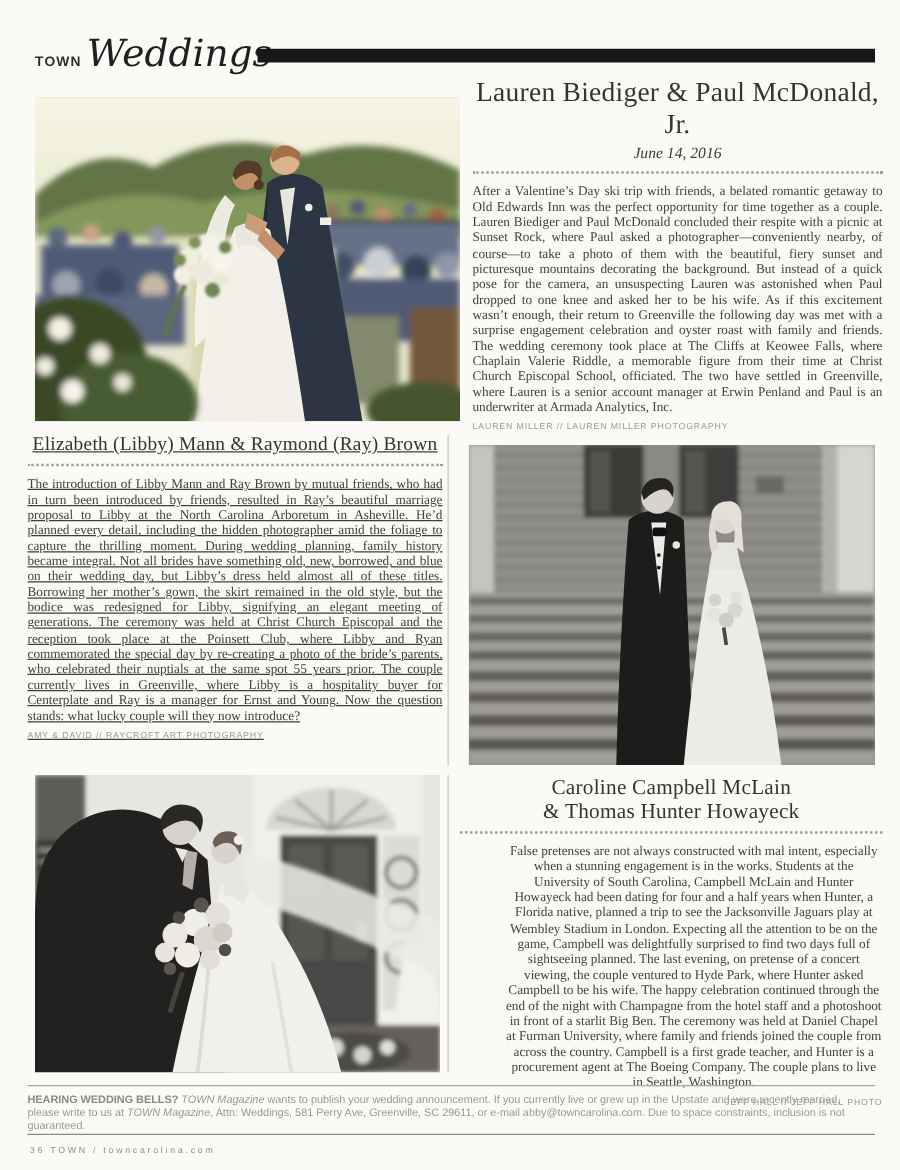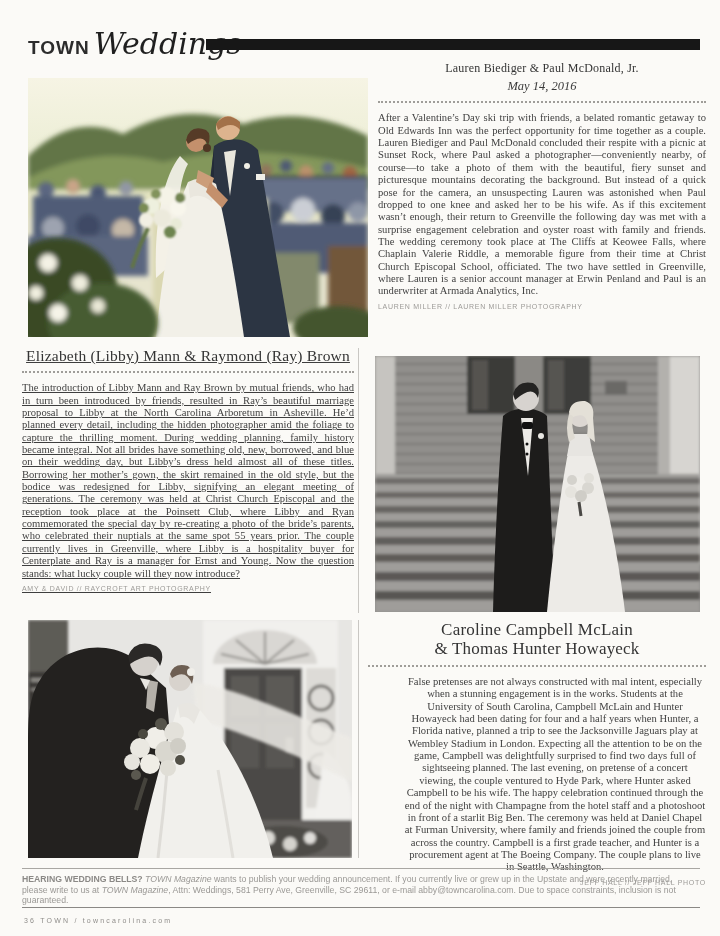--- a/index.html
+++ b/index.html
@@ -10,21 +10,21 @@
     color:#3b3b3b;
     position:relative;
     overflow:hidden;
   }
   .abs { position:absolute; }
 
   
   .masthead { left:28px; top:26px; height:32px; white-space:nowrap; }
   .brand {
     font-family:"Liberation Sans", sans-serif;
-    font-size:19px; font-weight:bold; letter-spacing:1px; color:#2c2c2c;
+    font-size:11px; font-weight:bold; letter-spacing:1px; color:#2c2c2c;
     vertical-align:baseline;
   }
   .section-title {
     font-family:"DejaVu Serif", serif; font-style:italic;
     font-size:30px; color:#1f1f1f; margin-left:4px;
   }
   .masthead-bar { left:206px; top:39px; width:494px; height:11px; background:#171717; }
 
   
   .article { color:#3e3e3e; }
@@ -70,35 +70,35 @@
   .foot-note i { font-style:italic; }
   .page-line {
     left:24px; top:917px;
     font-family:"Liberation Sans", sans-serif;
     font-size:7px; letter-spacing:2.2px; color:#8f8d8a;
   }
 
   .col1 { left:378px; top:62px;  width:328px; }
   .col2 { left:22px;  top:347px; width:332px;text-decoration:underline; }
   .col3 { left:368px; top:620px; width:338px; }
-  .col1 .a-title { font-size:12px; }
+  .col1 .a-title { font-size:22px; }
   .col2 .a-title { font-size:15.5px; }
   .col3 .a-title { font-size:17px; }
 </style>
 </head>
 <body>
 
 <div class="abs masthead">
   <span class="brand">TOWN</span><span class="section-title">Weddings</span>
 </div>
 <div class="abs masthead-bar"></div>
 
 <div class="abs article col1">
   <div class="a-title">Lauren Biediger &amp; Paul McDonald, Jr.</div>
-  <div class="a-date">May 14, 2016</div>
+  <div class="a-date">June 14, 2016</div>
   <div class="dotline"></div>
   <div class="a-body just">After a Valentine’s Day ski trip with friends, a belated romantic getaway to Old Edwards Inn was the perfect opportunity for time together as a couple. Lauren Biediger and Paul McDonald concluded their respite with a picnic at Sunset Rock, where Paul asked a photographer—conveniently nearby, of course—to take a photo of them with the beautiful, fiery sunset and picturesque mountains decorating the background. But instead of a quick pose for the camera, an unsuspecting Lauren was astonished when Paul dropped to one knee and asked her to be his wife. As if this excitement wasn’t enough, their return to Greenville the following day was met with a surprise engagement celebration and oyster roast with family and friends. The wedding ceremony took place at The Cliffs at Keowee Falls, where Chaplain Valerie Riddle, a memorable figure from their time at Christ Church Episcopal School, officiated. The two have settled in Greenville, where Lauren is a senior account manager at Erwin Penland and Paul is an underwriter at Armada Analytics, Inc.</div>
   <div class="a-credit">LAUREN MILLER // LAUREN MILLER PHOTOGRAPHY</div>
 </div>
 
 <div class="abs photo photo1" title="Color photo: bride and groom kissing at a sunny outdoor wedding ceremony, green mountains and seated guests behind them">
   <svg viewBox="0 0 340 259" preserveAspectRatio="none">
     <defs>
       <filter id="p1b" x="-20%" y="-20%" width="140%" height="140%">
           <feGaussianBlur stdDeviation="2.6"></feGaussianBlur>

